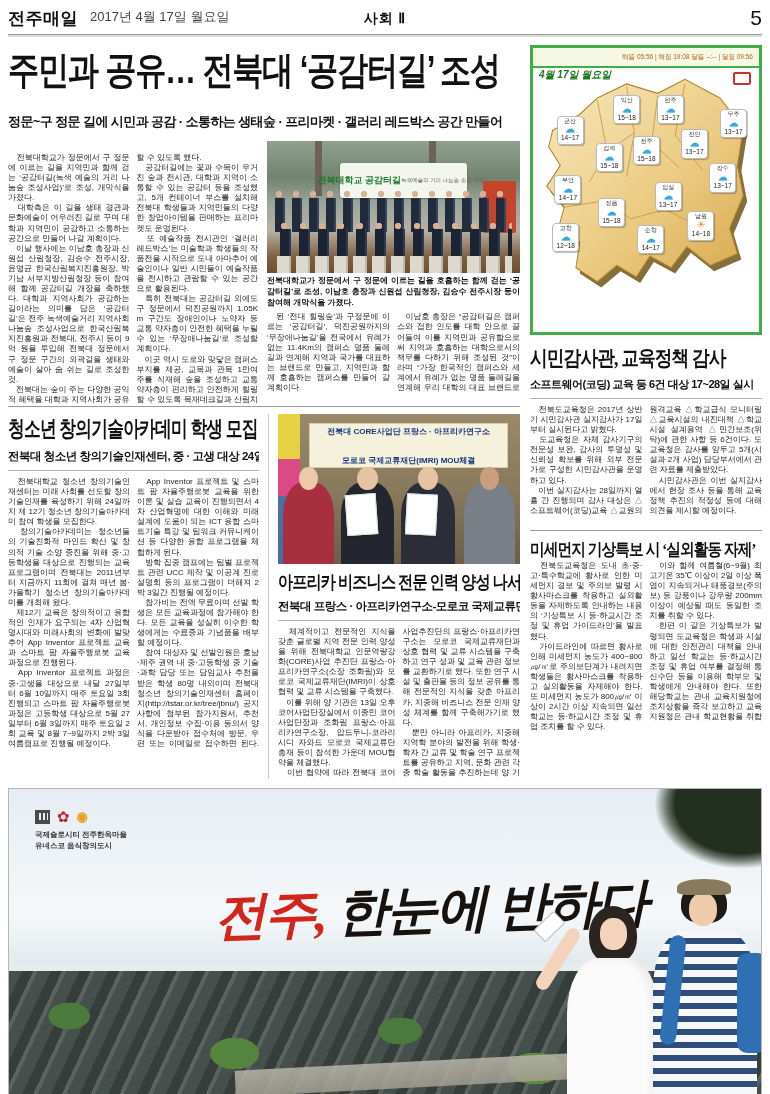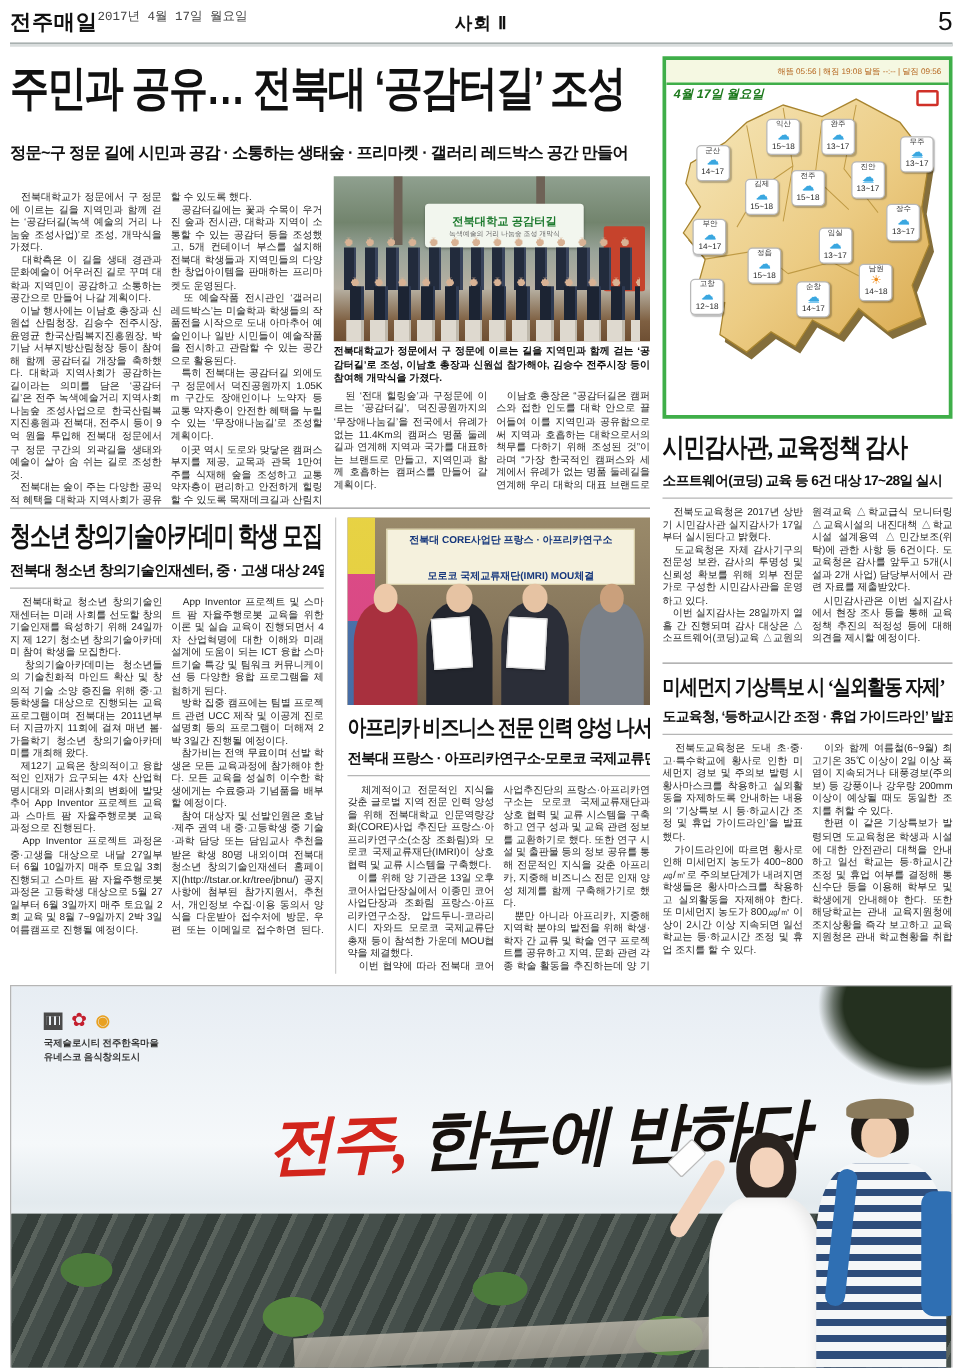--- a/index.html
+++ b/index.html
@@ -1,23 +1,23 @@
 <!DOCTYPE html>
 <html><head>
 <meta charset="utf-8">
 <style>
   * { margin:0; padding:0; box-sizing:border-box; }
   html,body { background:#fff; }
   body { width:770px; height:1094px; font-family:"Liberation Sans", sans-serif; color:#111; overflow:hidden; }
   .page { padding:6px 8px 0; position:relative; width:770px; }
 
   
-  .masthead { position:relative; display:flex; align-items:flex-start; height:24px; }
+  .masthead { position:relative; display:flex; align-items:center; height:24px; }
   .paper-name { font-weight:900; font-size:17px; letter-spacing:0.5px; }
-  .m-date { font-size:10px; color:#444; padding-bottom:2px;font-family:Liberation Mono, monospace; }
+  .m-date { font-size:13px; color:#444; margin-left:12px; padding-bottom:2px; }
   .m-section { position:absolute; left:50%; transform:translateX(-50%); bottom:2px; font-size:14px; font-weight:700; font-family:"Liberation Serif", serif; letter-spacing:1px; }
   .m-page { margin-left:auto; font-size:21px; font-weight:400; }
   .top-rule { height:3px; background:#97a09f; border-bottom:2px solid #d9dddd; margin-top:4px; }
 
   
   .main { display:flex; gap:10px; margin-top:8px; }
   .colL { width:512px; }
   .colR { width:232px; }
   .hrule { border-top:1px solid #9a9a9a; margin:7px 0; }
 
@@ -29,21 +29,21 @@
   .lead-head-wrap { overflow:hidden; height:46px; }
   .lead-head { display:inline-block; font-size:38px; font-weight:900; letter-spacing:-1.5px; white-space:nowrap; transform:scaleX(.82); transform-origin:0 60%; }
   .lead-sub { font-size:13px; font-weight:700; letter-spacing:-0.6px; margin:22px 0 10px; white-space:nowrap; overflow:hidden; }
   .lead-body { display:flex; gap:9px; height:258px; }
   .lead-left { width:250px; height:258px;margin-top:12px; }
   .lead-rightwrap { width:253px; display:flex; flex-direction:column; }
   .photo1 { height:132px; position:relative; overflow:hidden;
     background:linear-gradient(180deg,#8fa08f 0%,#72846d 28%,#9aa49a 46%,#b7b1a3 68%,#7e5f41 88%,#6e4f33 100%); }
   .p1-trunk { position:absolute; top:0; width:7px; height:42%; background:#6e6256; }
   .p1-banner { position:absolute; top:17%; left:29%; width:50%; height:26%; background:#f2f6ee; border-radius:3px;
-    display:flex; flex-direction:column; align-items:center; justify-content:center; box-shadow:0 1px 2px rgba(0,0,0,.3); }
+    display:flex; flex-direction:row; align-items:center; justify-content:center; box-shadow:0 1px 2px rgba(0,0,0,.3); }
   .p1-banner .b1 { color:#1d7a2e; font-weight:800; font-size:9px; white-space:nowrap; }
   .p1-banner .b2 { color:#666; font-size:5.5px; white-space:nowrap; }
   .p1-redbox { position:absolute; right:1.5%; top:30%; width:13%; height:40%; background:#c6432c; border-radius:2px; }
   .p1-heads1 { position:absolute; left:3%; right:3%; top:37%; height:7px;
     background:radial-gradient(circle 3px at 4px 4px,#d8b294 97%,transparent) 0 0/17px 7px repeat-x; }
   .p1-stand { position:absolute; left:3%; right:3%; top:43%; height:26%;
     background:repeating-linear-gradient(90deg,#222b3c 0 8px,#39445c 8px 10px,transparent 10px 17px); }
   .p1-heads2 { position:absolute; left:5%; right:3%; top:61%; height:7px;
     background:radial-gradient(circle 3px at 4px 4px,#d8b294 97%,transparent) 0 0/19px 7px repeat-x; }
   .p1-sit { position:absolute; left:5%; right:3%; top:67%; height:20%;
@@ -188,21 +188,21 @@
                 <div class="b1">전북대학교 공감터길</div>
                 <div class="b2">녹색예술의 거리 나눔숲 조성 개막식</div>
               </div>
               <div class="p1-redbox"></div>
               <div class="p1-heads1"></div>
               <div class="p1-stand"></div>
               <div class="p1-heads2"></div>
               <div class="p1-sit"></div>
               <div class="p1-chairs"></div>
             </div>
-            <div class="photo-cap">전북대학교가 정문에서 구 정문에 이르는 길을 지역민과 함께 걷는 ‘공감터길’로 조성, 이남호 총장과 신원섭 참가해야, 김승수 전주시장 등이 참여해 개막식을 가졌다.</div>
+            <div class="photo-cap">전북대학교가 정문에서 구 정문에 이르는 길을 호흡하는 함께 걷는 ‘공감터길’로 조성, 이남호 총장과 신원섭 산림청장, 김승수 전주시장 등이 참여해 개막식을 가졌다.</div>
             <div class="lead-right cols2 bodytext">　된 ‘전대 힐링숲’과 구정문에 이르는 ‘공감터길’, 덕진공원까지의 ‘무장애나눔길’을 전국에서 유례가 없는 11.4Km의 캠퍼스 명품 둘레길과 연계해 지역과 국가를 대표하는 브랜드로 만들고, 지역민과 함께 호흡하는 캠퍼스를 만들어 갈 계획이다.
 　이남호 총장은 “공감터길은 캠퍼스와 접한 인도를 대학 안으로 끌어들여 이를 지역민과 공유함으로써 지역과 호흡하는 대학으로서의 책무를 다하기 위해 조성된 것”이라며 “가장 한국적인 캠퍼스와 세계에서 유례가 없는 명품 둘레길을 연계해 우리 대학의 대표 브랜드로 키워 나가겠다”고 말했다.　/정혜은 기자</div>
           </div>
         </div>
       </div>
 
       <div class="hrule"></div>
 
       <div class="row2">
         <div class="academy">
@@ -356,21 +356,20 @@
 　도교육청은 자체 감사기구의 전문성 보완, 감사의 투명성 및 신뢰성 확보를 위해 외부 전문가로 구성한 시민감사관을 운영하고 있다.
 　이번 실지감사는 28일까지 열흘 간 진행되며 감사 대상은 △소프트웨어(코딩)교육 △교원의 원격교육 △학교급식 모니터링 △교육시설의 내진대책 △학교시설 설계용역 △민간보조(위탁)에 관한 사항 등 6건이다. 도교육청은 감사를 앞두고 5개(시설과 2개 사업) 담당부서에서 관련 자료를 제출받았다.
 　시민감사관은 이번 실지감사에서 현장 조사 등을 통해 교육정책 추진의 적정성 등에 대해 의견을 제시할 예정이다.
 　도교육청 관계자는 “교육행정에 시민의 참여와 협력을 추구하는 시대적 변화에 따라 시민감사관제를 운영하고 있다”면서 “시민감사관 실지감사를 통해 도교육청 자체 감사기구의 전문성을 보완하고 감사의 투명성과 신뢰성을 확보할 수 있을 것”이라고 말했다.　/정혜은 기자</div>
       </div>
 
       <div class="hrule"></div>
 
       <div class="dust">
         <div class="serif-head-wrap"><h2 class="serif-head">미세먼지 기상특보 시 ‘실외활동 자제’</h2></div>
-        <div class="subhead">도교육청, ‘등하교시간 조정 · 휴업 가이드라인’ 발표</div>
         <div class="dust-body cols2 bodytext">　전북도교육청은 도내 초·중·고·특수학교에 황사로 인한 미세먼지 경보 및 주의보 발령 시 황사마스크를 착용하고 실외활동을 자제하도록 안내하는 내용의 ‘기상특보 시 등·하교시간 조정 및 휴업 가이드라인’을 발표했다.
 　가이드라인에 따르면 황사로 인해 미세먼지 농도가 400~800㎍/㎥로 주의보단계가 내려지면 학생들은 황사마스크를 착용하고 실외활동을 자제해야 한다. 또 미세먼지 농도가 800㎍/㎥ 이상이 2시간 이상 지속되면 일선 학교는 등·하교시간 조정 및 휴업 조치를 할 수 있다.
 　이와 함께 여름철(6~9월) 최고기온 35℃ 이상이 2일 이상 폭염이 지속되거나 태풍경보(주의보) 등 강풍이나 강우량 200mm이상이 예상될 때도 동일한 조치를 취할 수 있다.
 　한편 이 같은 기상특보가 발령되면 도교육청은 학생과 시설에 대한 안전관리 대책을 안내하고 일선 학교는 등·하교시간 조정 및 휴업 여부를 결정해 통신수단 등을 이용해 학부모 및 학생에게 안내해야 한다. 또한 해당학교는 관내 교육지원청에 조치상황을 즉각 보고하고 교육지원청은 관내 학교현황을 취합해 도교육청에 보고하게 된다.　/정혜은 기자</div>
       </div>
     </div>
   </div>
 
   <div class="ad">
     <div class="ad-tree-corner"></div>

